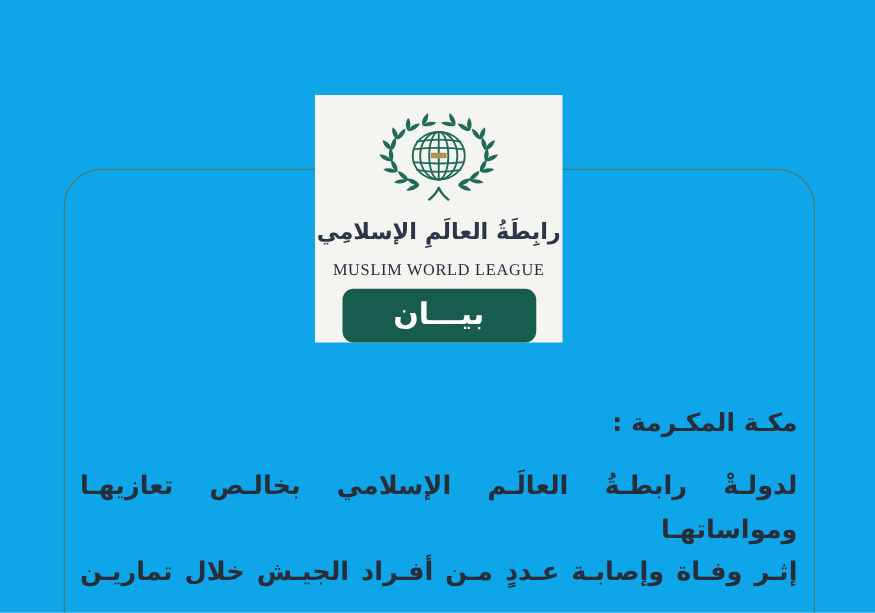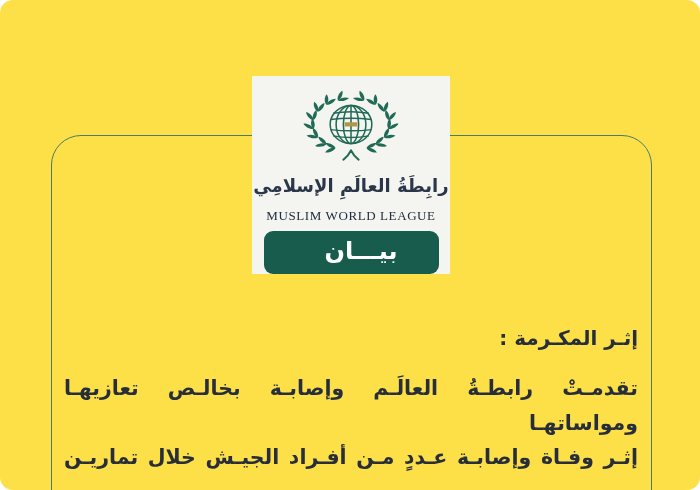--- a/index.html
+++ b/index.html
@@ -1,20 +1,19 @@
 <!DOCTYPE html>
 <html lang="ar"><head>
 <meta charset="utf-8">
 <style>
   html,body { margin:0; padding:0; }
   .stage {
     position:relative; width:700px; height:490px;
-    background:#fde047; overflow:hidden;
+    background:#0ea5e9; overflow:hidden;
     font-family:"DejaVu Sans", sans-serif;
-    border-radius:13px;
   }
   
   .card {
     position:absolute; left:51px; top:135px; width:599px; height:430px;
     border:1.5px solid #4a7b6b; border-radius:30px;
     background:transparent;
   }
   
   .logo-block {
     position:absolute; left:252px; top:76px; width:198px;
@@ -27,21 +26,21 @@
   }
   .latin {
     font-family:"Liberation Serif", serif; font-weight:400;
     font-size:13px; letter-spacing:0.6px; color:#222d3d;
     line-height:16px; margin-top:2px; white-space:nowrap;
   }
   .banner {
     margin:7px auto 0; width:155px; height:43px;
     background:#185c4e; border-radius:9px;
     color:#ffffff; font-size:24px; font-weight:bold; line-height:41px;
-    direction:rtl; text-align:center;padding-left:20px;
+    direction:rtl; text-align:center;
   }
   .heading {
     position:absolute; left:64px; right:62px; top:326px;
     direction:rtl; text-align:right;
     font-size:20px; font-weight:bold; color:#272e3a; z-index:1;
   }
   .body-text {
     position:absolute; left:64px; right:62px; top:371px;
     direction:rtl; color:#272e3a;
     font-size:20.5px; font-weight:bold; line-height:34.6px; z-index:1;
@@ -101,21 +100,21 @@
 
     <div class="callig">رابِطَةُ العالَمِ الإسلامِي</div>
 
     <div class="latin">MUSLIM WORLD LEAGUE</div>
 
     <div class="banner">
       <span>بيـــان</span>
     </div>
   </div>
 
-  <div class="heading">إثـر المكـرمة :</div>
+  <div class="heading">مكـة المكـرمة :</div>
 
   <div class="body-text">
-    <div class="bline">تقدمـتْ رابطـةُ العالَـم وإصابـة بخالـص تعازيهـا ومواساتهـا</div>
+    <div class="bline">لدولـةْ رابطـةُ العالَـم الإسلامي بخالـص تعازيهـا ومواساتهـا</div>
     <div class="bline">إثـر وفـاة وإصابـة عـددٍ مـن أفـراد الجيـش خلال تماريـن</div>
 
   </div>
 
 </div>
 
 </body></html>

